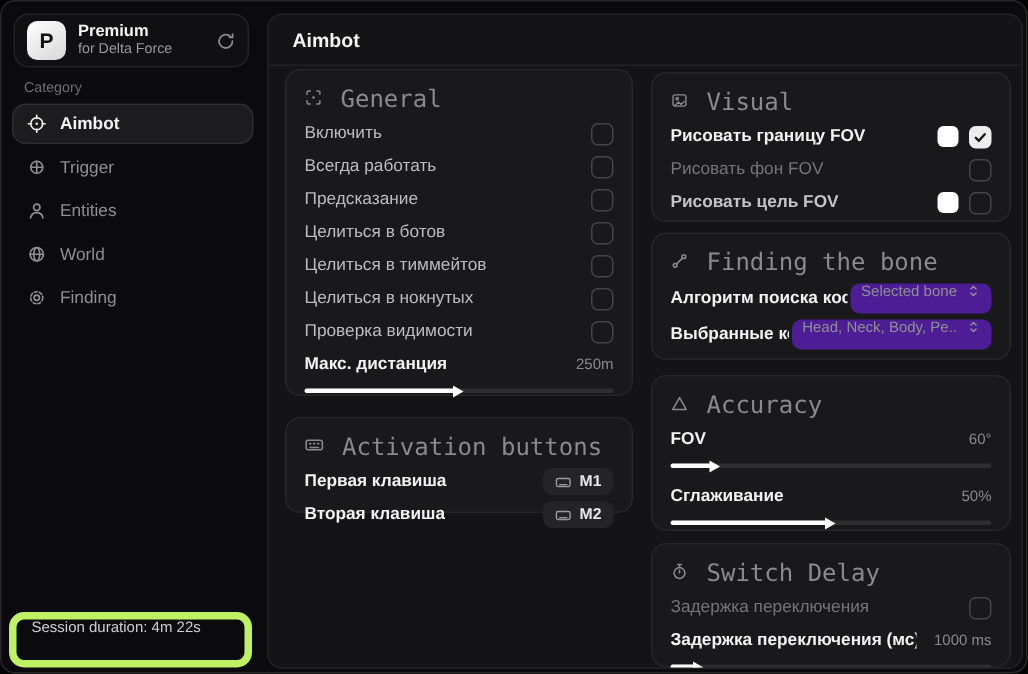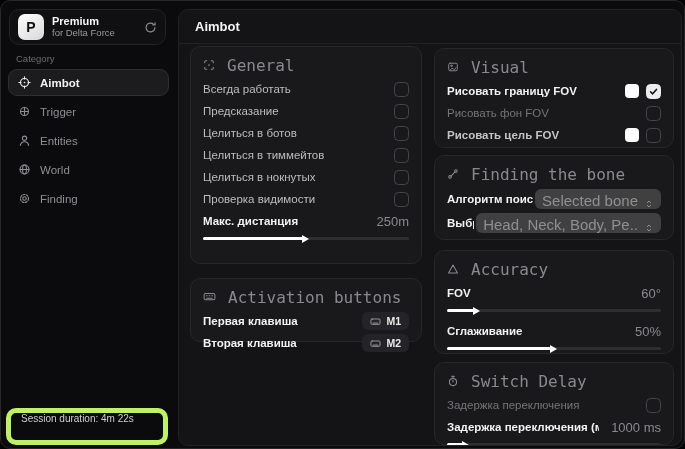--- a/index.html
+++ b/index.html
@@ -27,37 +27,37 @@
   .panel-title{font-size:13px;font-weight:700;color:#f5f5f5;}
 
   .card{position:absolute;background:#19191c;border:1px solid #27272a;border-radius:10px;box-sizing:border-box;padding:9px 12px;}
   .card-header{height:18px;display:flex;align-items:center;gap:12px;color:#8a8a8e;font-family:"DejaVu Sans Mono",monospace;font-size:16px;margin-bottom:4px;}
   .crow{height:22px;display:flex;align-items:center;justify-content:space-between;}
   .crow-tall{height:24px;display:flex;align-items:center;justify-content:space-between;}
   .lbl{font-size:11.5px;color:#bdbdbf;white-space:nowrap;overflow:hidden;}
   .lbl-strong{font-size:11.5px;font-weight:700;color:#f2f2f2;white-space:nowrap;overflow:hidden;text-align:center;}
   .lbl-med{font-size:11.5px;font-weight:700;color:#c4c4c6;white-space:nowrap;overflow:hidden;}
   .lbl-dim{font-size:11.5px;color:#757578;white-space:nowrap;overflow:hidden;}
-  .val{font-size:13px;color:#8a8a8e;flex-shrink:0;margin-left:12px;}
+  .val{font-size:10px;color:#8a8a8e;flex-shrink:0;margin-left:12px;}
 
   .checkbox{width:15px;height:15px;border:1.5px solid #454549;border-radius:4.5px;box-sizing:border-box;flex-shrink:0;display:flex;align-items:center;justify-content:center;cursor:pointer;background:transparent;}
   .checkbox svg{visibility:hidden;}
   .checkbox.checked{background:#ededed;border-color:#ededed;}
   .checkbox.checked svg{visibility:visible;}
   .right-group{display:flex;align-items:center;gap:7px;flex-shrink:0;margin-left:6px;}
   .swatch{width:14px;height:14px;border-radius:4px;cursor:pointer;}
 
   .slider{height:3px;background:#2e2e31;border-radius:2px;position:relative;margin-top:5px;cursor:pointer;}
   .slider-fill{position:relative;height:3px;background:#ffffff;border-radius:2px;}
   .slider-thumb{position:absolute;right:-3px;top:50%;transform:translateY(-50%);width:0;height:0;border-left:7px solid #ffffff;border-top:4px solid transparent;border-bottom:4px solid transparent;}
 
   .keybtn{height:18px;display:flex;align-items:center;gap:5px;background:#242428;border-radius:6px;padding:0 8px;color:#e8e8e8;font-size:10.5px;font-weight:700;cursor:pointer;flex-shrink:0;}
   .keybtn .kicon{color:#9a9a9e;display:flex;align-items:center;}
 
-  .dropdown{height:20px;display:flex;align-items:flex-end;gap:6px;background:#404040;border-radius:6px;padding:0 7px;color:#8f8f93;font-size:15px;cursor:pointer;flex-shrink:0;margin-left:2px;}
+  .dropdown{height:20px;display:flex;align-items:flex-start;gap:6px;background:#4c1d95;border-radius:6px;padding:0 7px;color:#8f8f93;font-size:10px;cursor:pointer;flex-shrink:0;margin-left:2px;}
   .dropdown .dicon{display:flex;align-items:center;color:#8f8f93;}
 </style>
 </head>
 <body>
 
 <div class="app">
 
   <div class="brand-box">
     <div class="logo">P</div>
     <div class="brand-text">
@@ -135,20 +135,28 @@
 
     <div class="card" style="left:11px;top:36px;width:232px;height:218px;">
       <div class="card-header">
         <span><svg width="12" height="12" viewBox="0 0 14 14" fill="none" stroke="currentColor" stroke-width="1.2" stroke-linecap="round">
               <path d="M2 4.4V3.2A1.2 1.2 0 0 1 3.2 2h1.2M9.6 2h1.2A1.2 1.2 0 0 1 12 3.2v1.2M12 9.6v1.2A1.2 1.2 0 0 1 10.8 12H9.6M4.4 12H3.2A1.2 1.2 0 0 1 2 10.8V9.6"></path>
               <circle cx="7" cy="7" r="1" fill="currentColor" stroke="none"></circle>
             </svg></span>
         <span>General</span>
       </div>
       <div class="crow">
+        <span class="lbl">Включить</span>
+        <span class="checkbox">
+            <svg width="11" height="11" viewBox="0 0 14 14" fill="none" stroke="#141414" stroke-width="2" stroke-linecap="round">
+              <path d="M3.2 7.4l2.6 2.6 5-5.6"></path>
+            </svg>
+          </span>
+      </div>
+      <div class="crow">
         <span class="lbl">Всегда работать</span>
         <span class="checkbox">
             <svg width="11" height="11" viewBox="0 0 14 14" fill="none" stroke="#141414" stroke-width="2" stroke-linecap="round">
               <path d="M3.2 7.4l2.6 2.6 5-5.6"></path>
             </svg>
           </span>
       </div>
       <div class="crow">
         <span class="lbl">Предсказание</span>
         <span class="checkbox">

